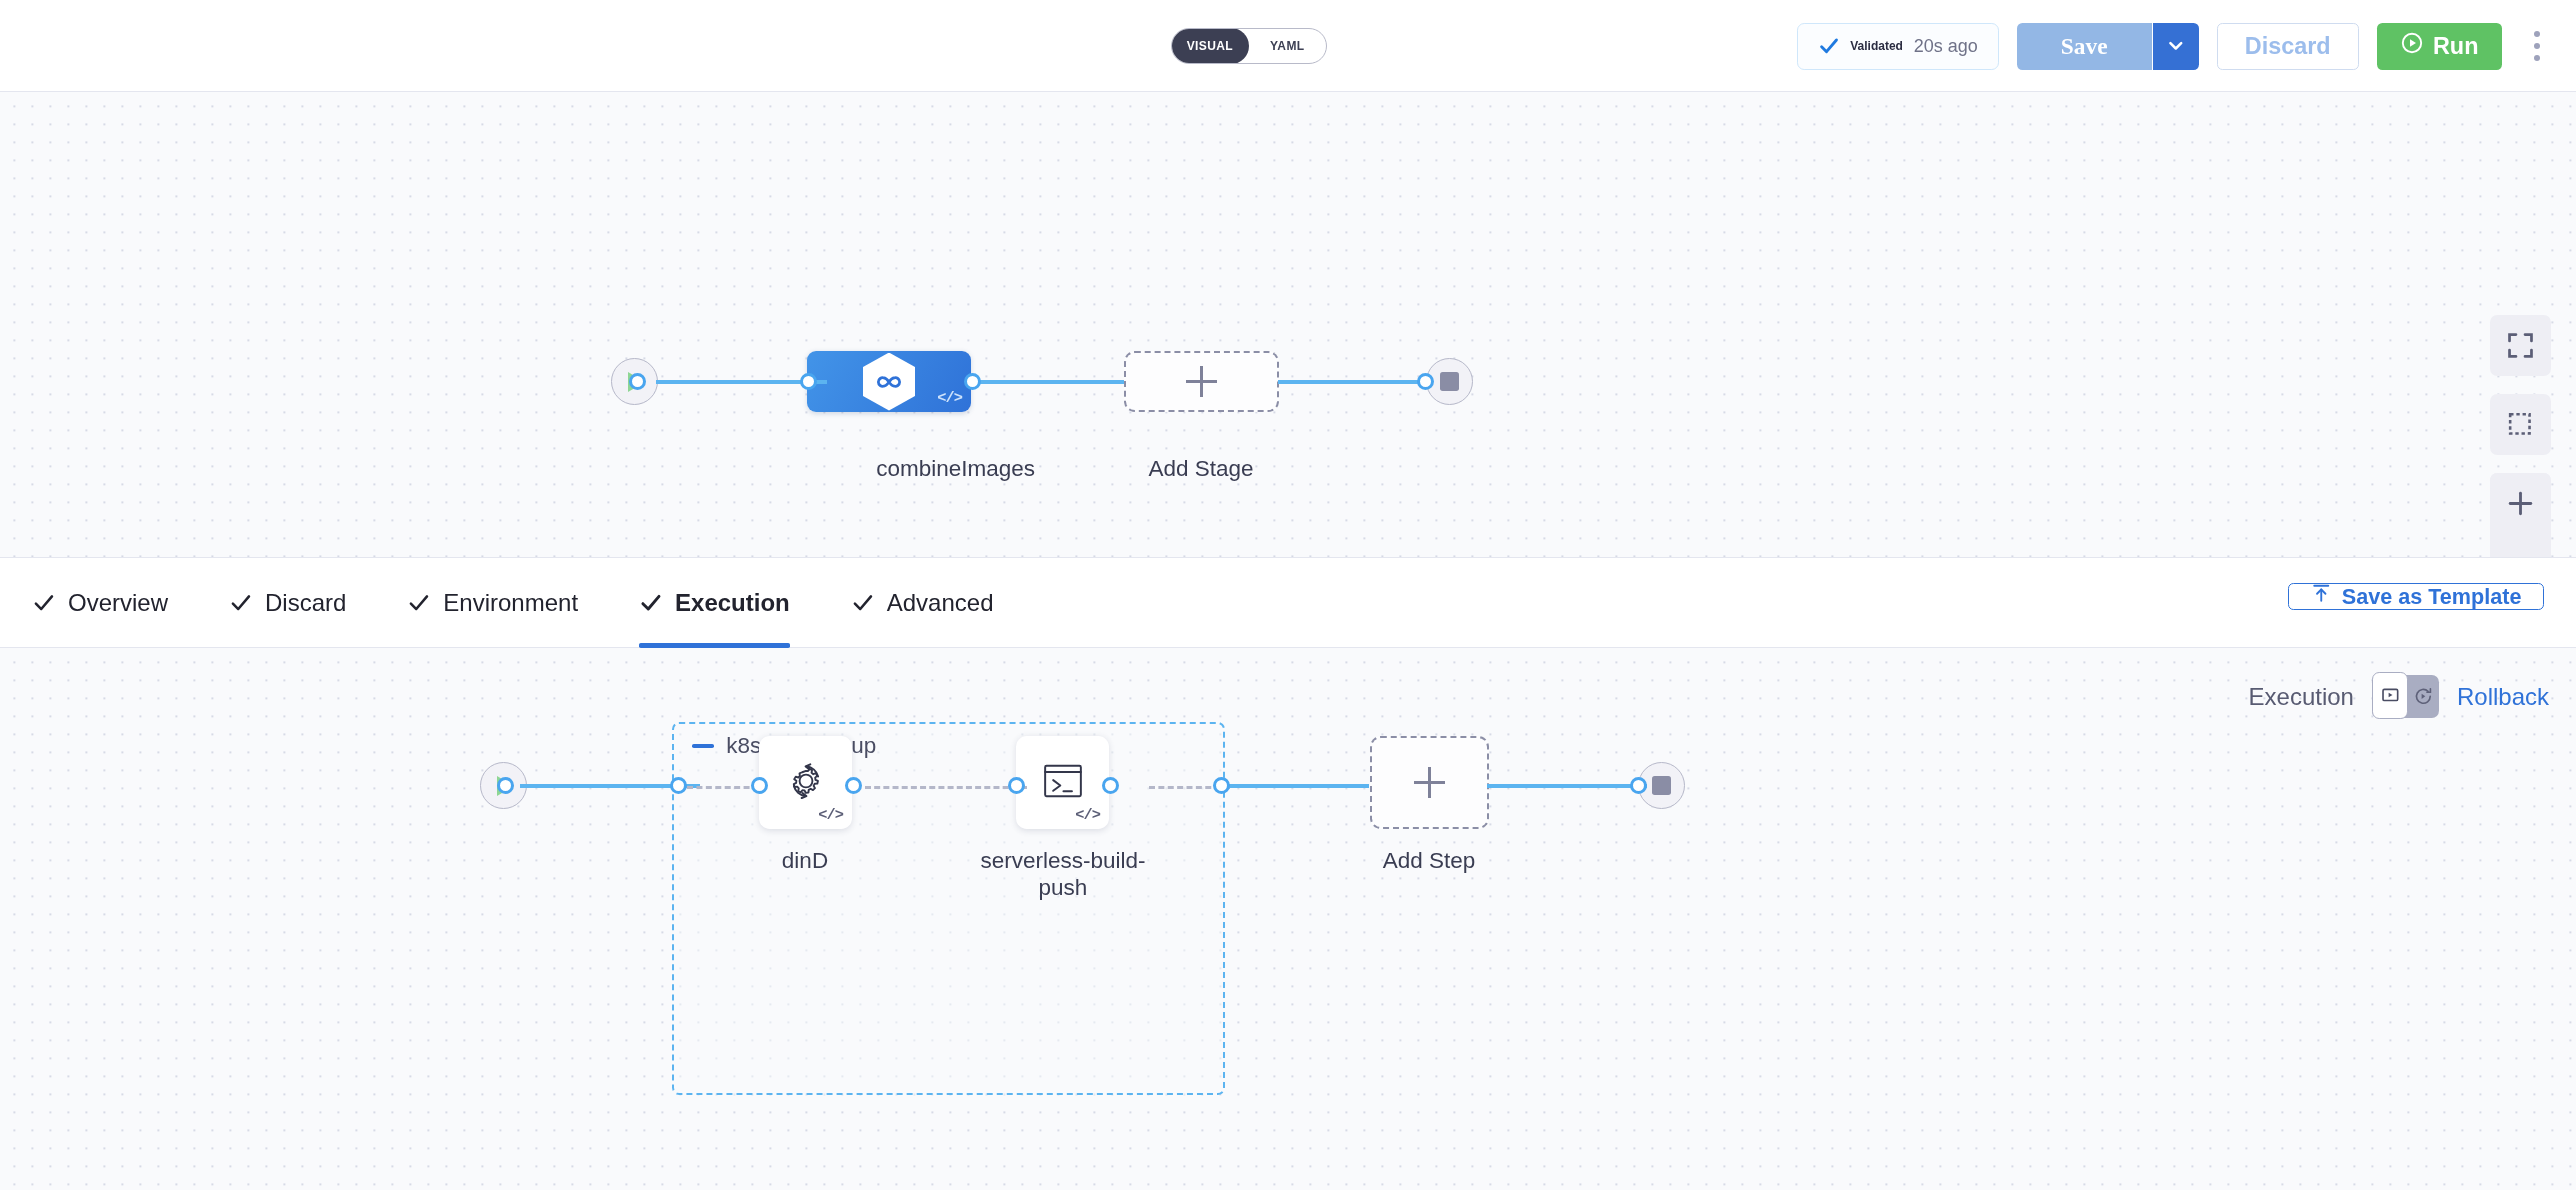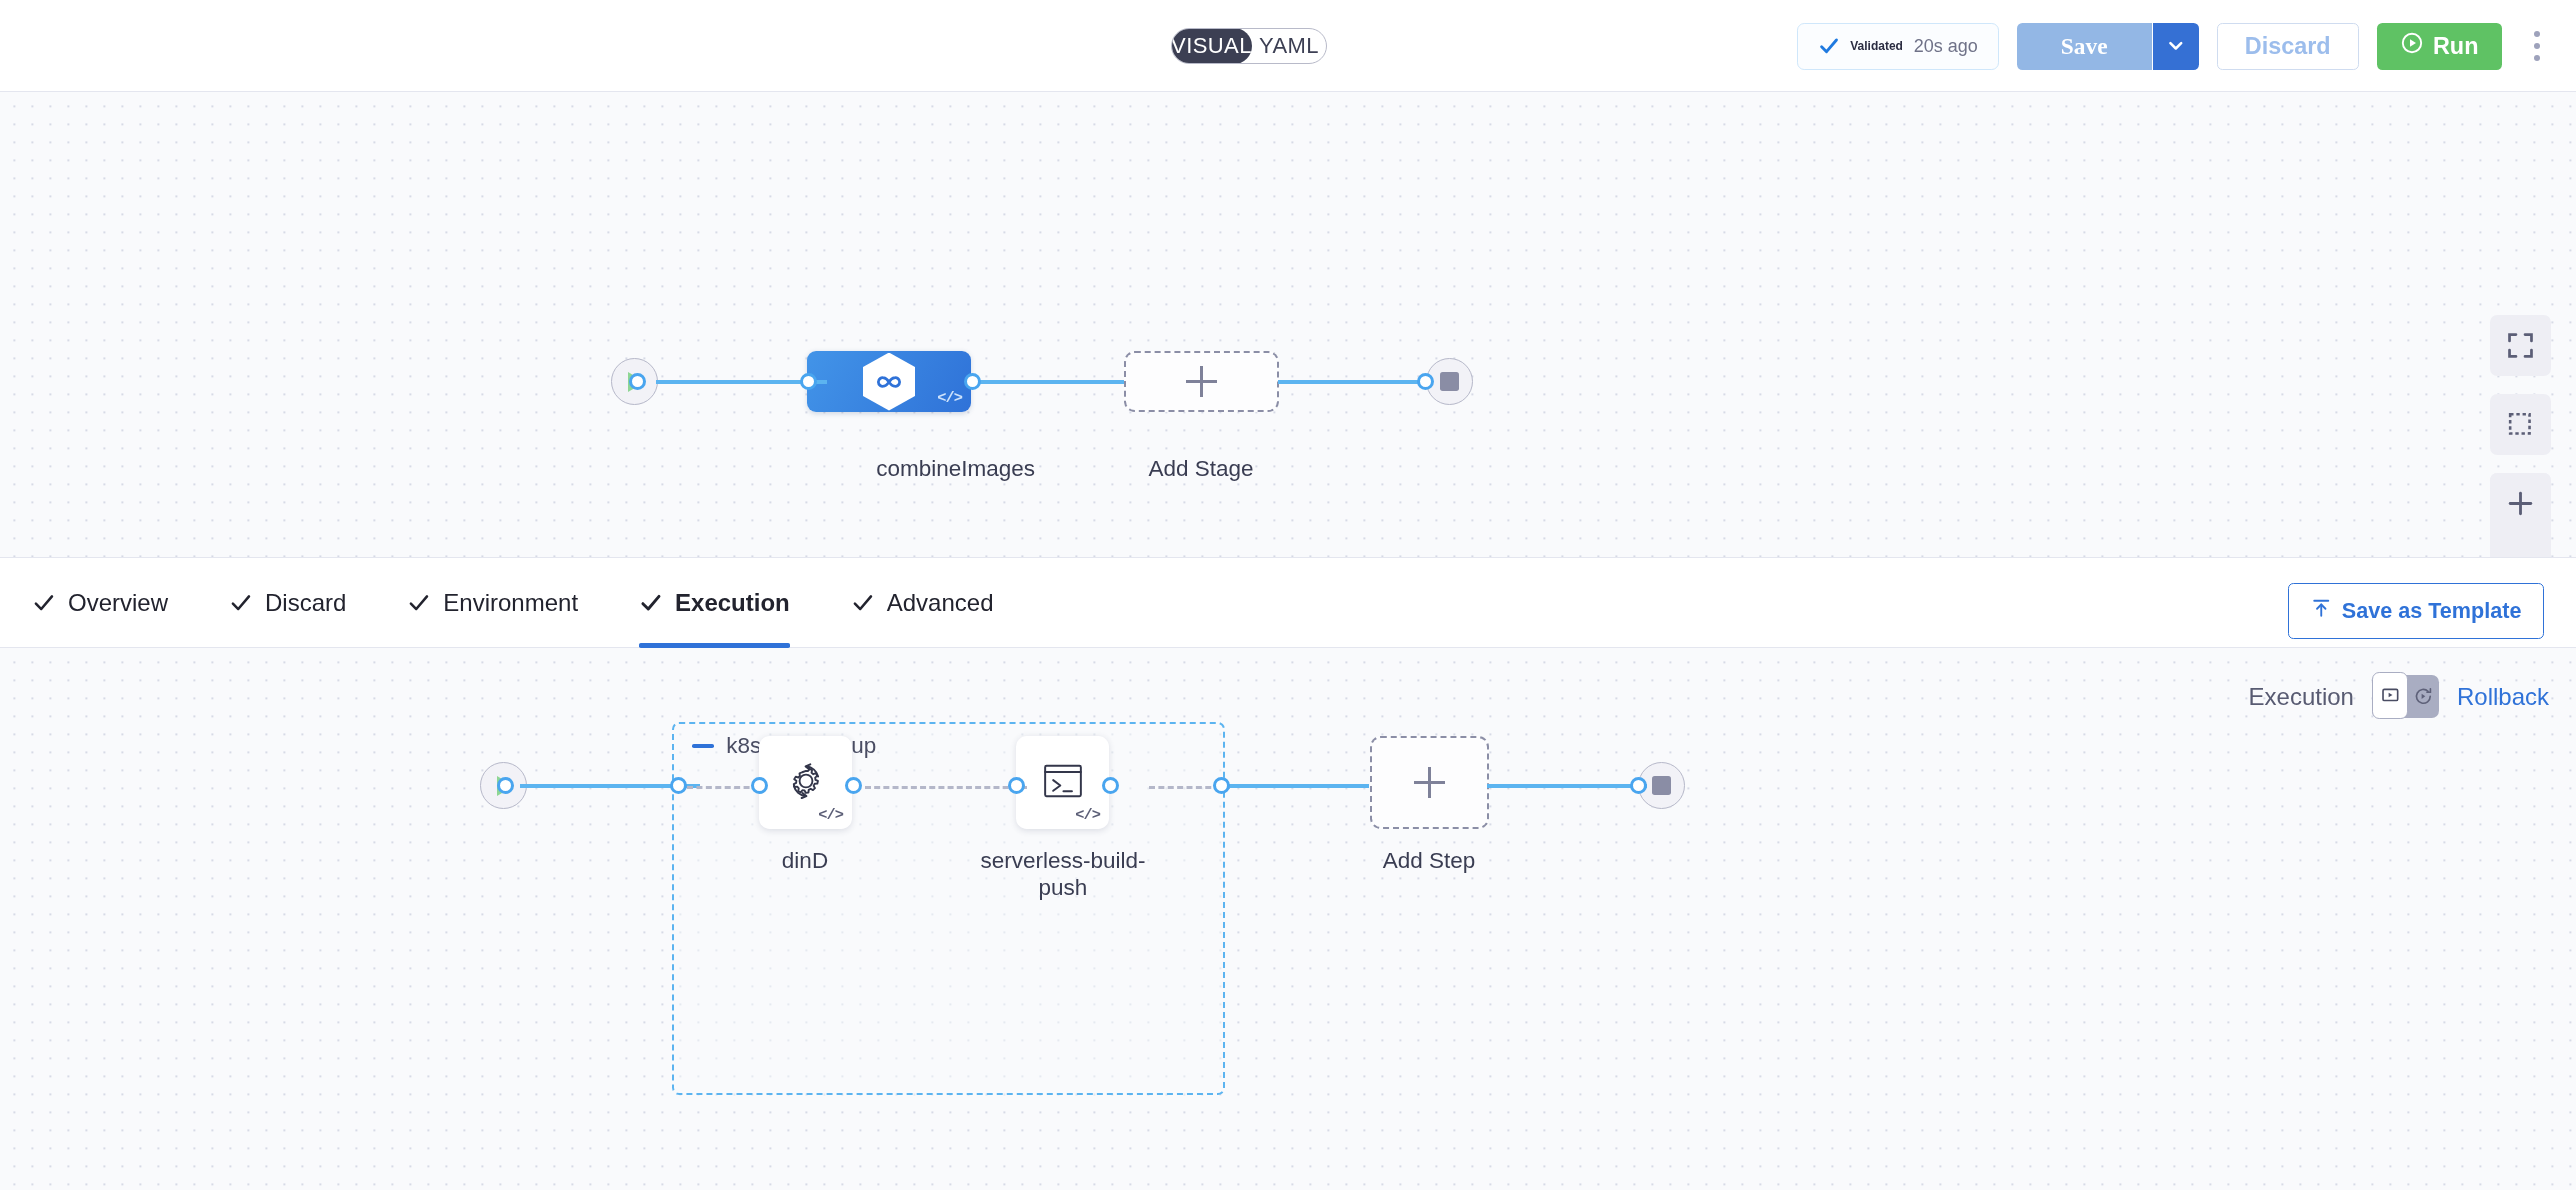--- a/index.html
+++ b/index.html
@@ -31,21 +31,21 @@
 
   .mode-toggle {
     position: absolute; left: 1171px; top: 28px;
     width: 156px; height: 36px;
     border: 0.9px solid #b8bac9; border-radius: 18px;
     display: flex; align-items: stretch; background: #ffffff;
     overflow: hidden;
   }
   .mode-seg {
     flex: 1; display: flex; align-items: center; justify-content: center;
-    font-size: 22px; font-weight: normal; letter-spacing: 0.4px;
+    font-size: 12px; font-weight: bold; letter-spacing: 0.4px;
     color: #3c3f53; cursor: pointer;
   }
   .mode-seg.on {
     background: #3c3f53; color: #ffffff;
     border-radius: 18px; margin: -0.9px 0 -0.9px -0.9px;
   }
 
   .hdr-right {
     position: absolute; right: 23.4px; top: 0; height: 92px;
     display: flex; align-items: center; gap: 18px;
@@ -203,21 +203,21 @@
     height: 90px; margin-right: 61px; cursor: pointer; position: relative;
   }
   .tab .tchk { width: 23.4px; height: 23.4px; color: #22232e; }
   .tab .tlabel { font-size: 24px; color: #22232e; }
   .tab.active .tlabel { font-weight: bold; }
   .tab.active::after {
     content: ""; position: absolute; left: 0; right: 0; bottom: 0;
     height: 4.5px; background: #2f72d8; border-radius: 1.8px;
   }
   .tpl-btn {
-    position: absolute; right: 32px; top: 25px; height: 56px;
+    position: absolute; right: 32px; top: 25px; height: 27px;
     padding: 0 21.6px; border: 1.3px solid #2f72d8; border-radius: 5.4px;
     background: #ffffff; color: #2f72d8; font-size: 21.6px; font-weight: bold;
     display: flex; align-items: center; gap: 9px; cursor: pointer;
   }
   .tpl-btn svg { width: 22.5px; height: 22.5px; color: #2f72d8; }
 
   
   .exec-switch {
     position: absolute; right: 27px; top: 27px;
     display: flex; align-items: center; gap: 18px; z-index: 8;

